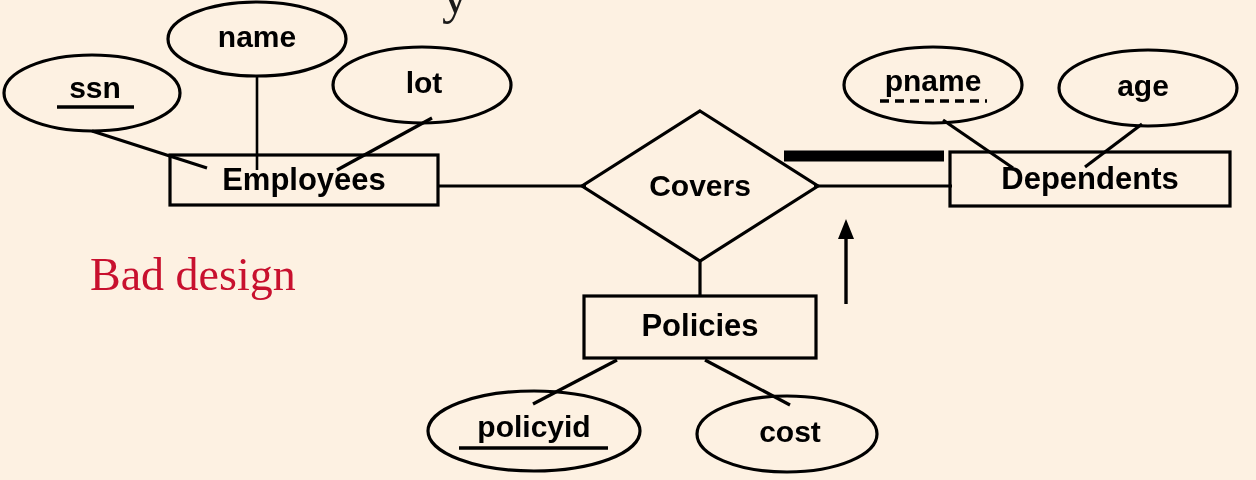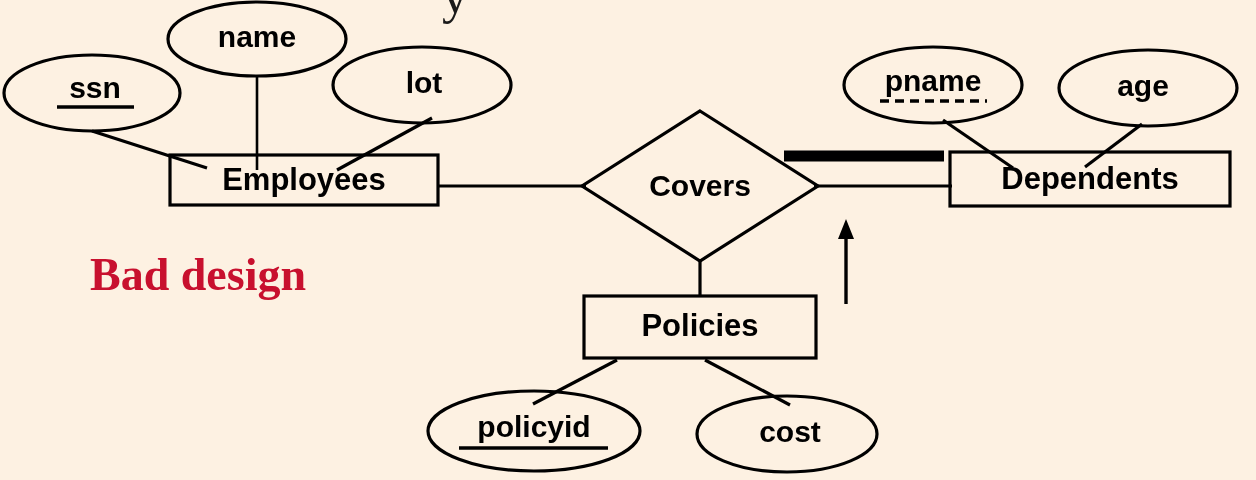--- a/index.html
+++ b/index.html
@@ -70,21 +70,21 @@
   }
   .underline-dashed {
     stroke: #000000;
     stroke-width: 3.4;
     fill: none;
     stroke-dasharray: 9 6;
   }
   .note-text {
     position: absolute;
     font-family: "Liberation Serif", serif;
-    font-weight: bold;
+    font-weight: normal;
     white-space: nowrap;
   }
   .title-clip {
     position: absolute;
     font-family: "Liberation Serif", serif;
     color: #1a1a1a;
     white-space: nowrap;
     overflow: hidden;
   }
 </style>

